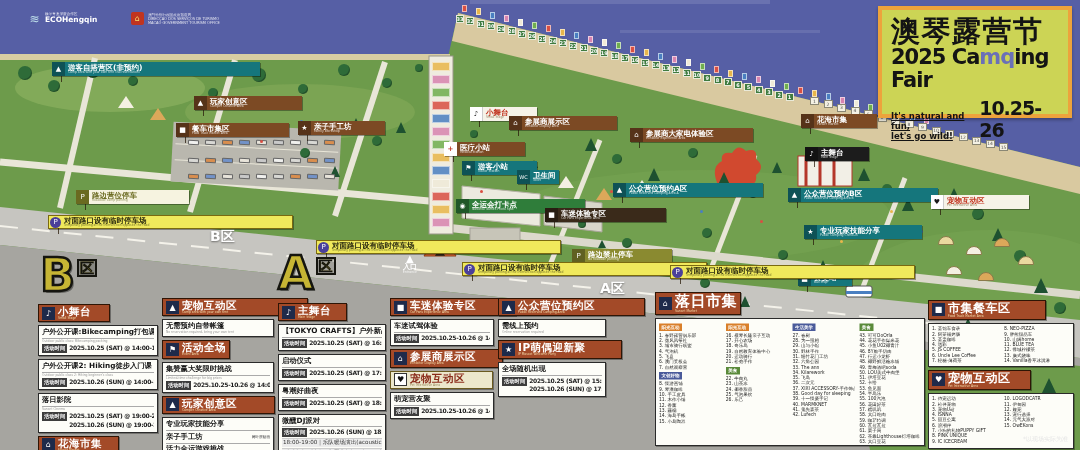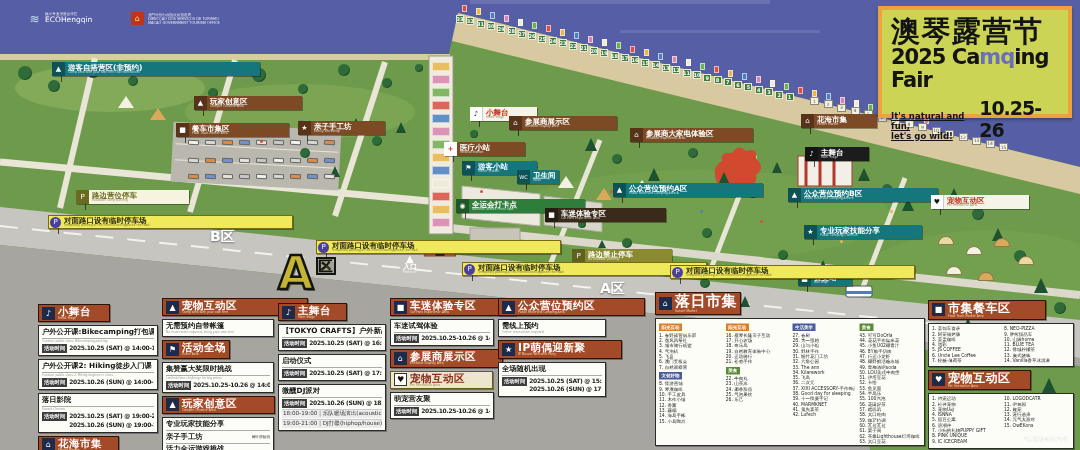--- a/index.html
+++ b/index.html
@@ -59,21 +59,21 @@
 
   
   .logos{position:absolute;left:28px;top:12px;display:flex;gap:14px;z-index:40;color:#fff;}
   .logo{display:flex;gap:4px;align-items:center;}
   .logo .mark{width:13px;height:13px;display:flex;align-items:center;justify-content:center;
               font-size:9px;flex:none;}
   .logo .mark.sq{background:#c0341f;color:#f7e26b;border-radius:2px;font-size:8px;}
   .logo .mark.wave{color:#bfe0ea;font-size:12px;}
   .logo .ltxt i{display:block;font-style:normal;font-size:8px;transform:scale(.45);transform-origin:0 0;
                 width:220%;height:4px;line-height:1.05;color:rgba(255,255,255,.85);white-space:nowrap;}
-  .logo .ltxt b{display:block;font-size:7.5px;font-weight:normal;line-height:1.1;}
+  .logo .ltxt b{display:block;font-size:7.5px;font-weight:bold;line-height:1.1;}
 
   
   .banner{position:absolute;left:878px;top:6px;width:194px;height:112px;z-index:50;
           background:#ccd455;border:4px solid #eda33c;padding:7px 9px 5px;
           display:flex;flex-direction:column;box-shadow:0 2px 3px rgba(0,0,0,.3);}
   .b-cn{font-size:29px;font-weight:900;letter-spacing:1.5px;line-height:1;color:#141414;}
   .b-en{font-size:21px;font-weight:900;letter-spacing:-1px;color:#141414;line-height:1.1;}
   .b-en .mq{color:#6a70b8;}
   .b-foot{display:flex;justify-content:space-between;align-items:flex-end;margin-top:5px;}
   .b-tag{font-size:8.5px;font-weight:800;line-height:1.2;text-decoration:underline;color:#141414;}
@@ -589,20 +589,23 @@
     </div>
 
   <div class="zlab" style="left:210px;top:228px">B区</div>
   <div class="zlab" style="left:600px;top:280px">A区</div>
   <div class="entrance" style="left:392px;top:254px">
     <span class="arr">▲</span>
     <span class="elab">入口</span>
     <span class="een">Entrance</span>
   </div>
 
+  <div class="zletter" style="left:40px;top:252px">
+    <span class="big">B</span><span class="qu">区</span>
+  </div>
   <div class="zletter" style="left:278px;top:250px">
     <span class="big">A</span><span class="qu">区</span>
   </div>
 
   <div class="pcol" style="left:38px;top:304px;width:120px">
     <div class="phdr">
       <span class="pi">♪</span>
       <span class="pt">
           <b>小舞台</b>
           <i>Small Stage</i>
@@ -712,20 +715,29 @@
             <div class="tv">2025.10.25 (SAT) @ 16:00-16:30</div>
           </div>
         </div>
     </div>
     <div class="pcard">
       <div class="ptitle rule">启动仪式</div>
       <div class="trow">
           <span class="tlab">活动时间</span>
         <div class="tvals">
             <div class="tv">2025.10.25 (SAT) @ 17:00-18:00</div>
+          </div>
+        </div>
+    </div>
+    <div class="pcard">
+      <div class="ptitle rule">粤潮好曲夜</div>
+      <div class="trow">
+          <span class="tlab">活动时间</span>
+        <div class="tvals">
+            <div class="tv">2025.10.25 (SAT) @ 18:30-21:00</div>
           </div>
         </div>
     </div>
     <div class="pcard">
       <div class="ptitle rule">微醺DJ派对</div>
       <div class="trow">
           <span class="tlab">活动时间</span>
         <div class="tvals">
             <div class="tv">2025.10.26 (SUN) @ 18:30-21:00</div>
           </div>

